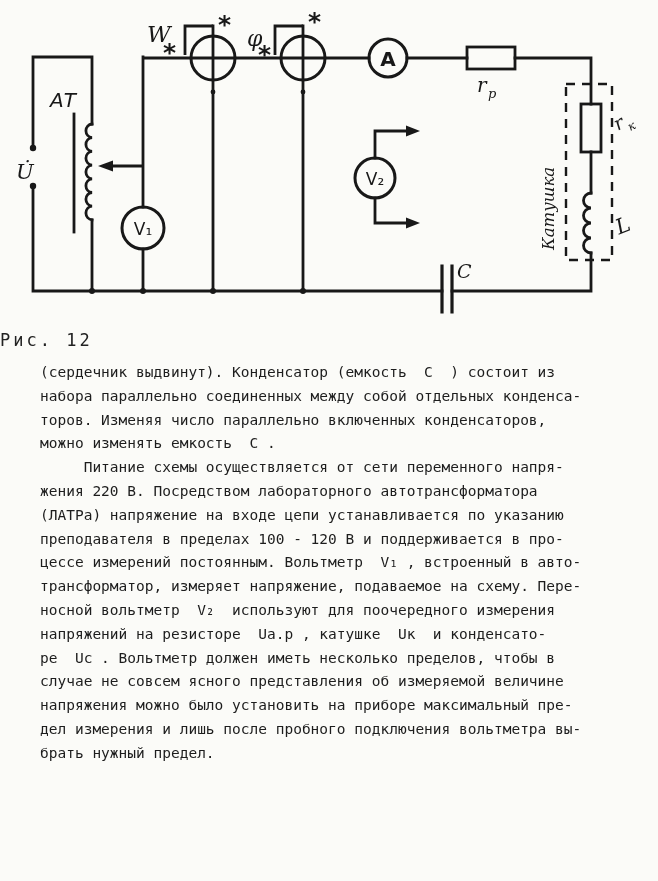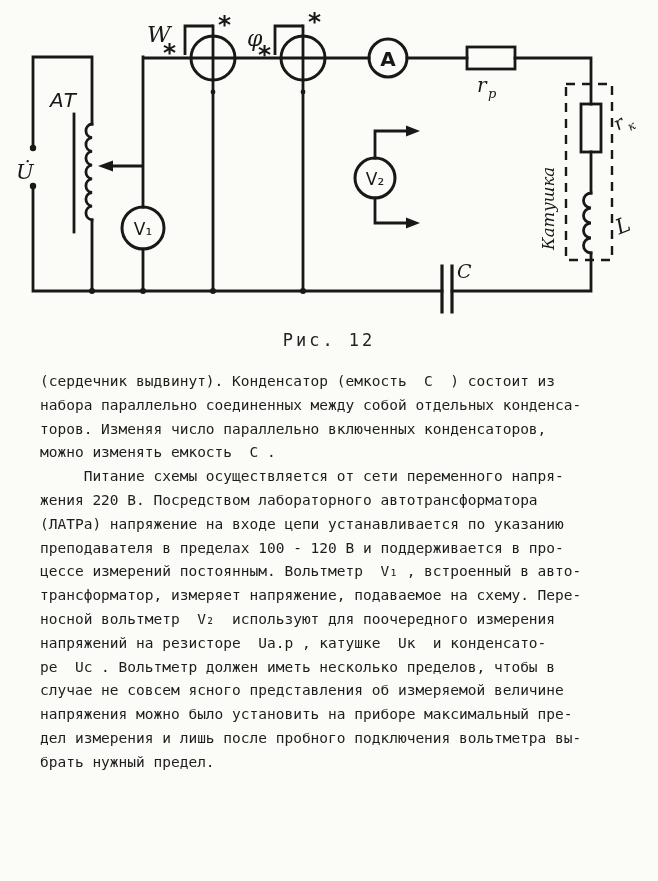--- a/index.html
+++ b/index.html
@@ -7,26 +7,26 @@
     position:relative;
     width:658px;height:881px;
     background:#fbfbf8;
     overflow:hidden;
     font-family:"DejaVu Sans Mono",monospace;
     color:#1c1c1c;
   }
   .diagram{position:absolute;top:0;left:0;}
   .fig-caption{
     position:absolute;top:330px;left:0;width:658px;
-    text-align:center;
+    text-align:left;
     font-size:17px;letter-spacing:3px;
     color:#222;
   }
   .text-block{
-    position:absolute;top:370px;left:40px;width:584px;
+    position:absolute;top:361px;left:40px;width:584px;
   }
   .text-block p{
     margin:0;
     white-space:pre-wrap;
     font-size:14.5px;
     line-height:23.8px;
     font-weight:500;
     color:#1d1d1d;
   }
   svg text{fill:#181818;}

